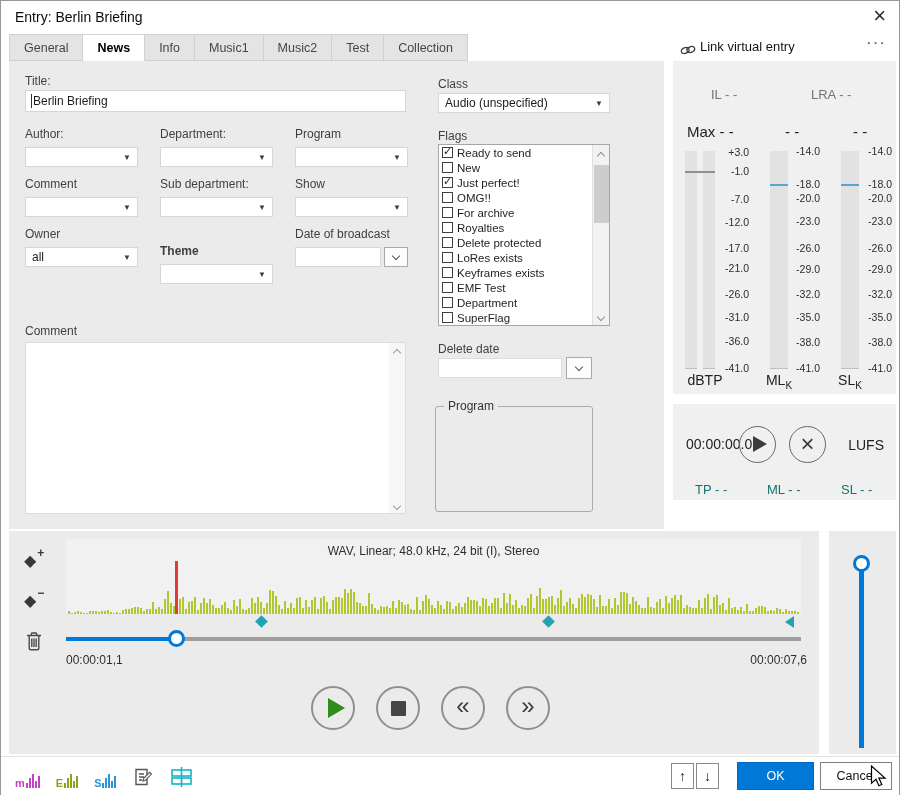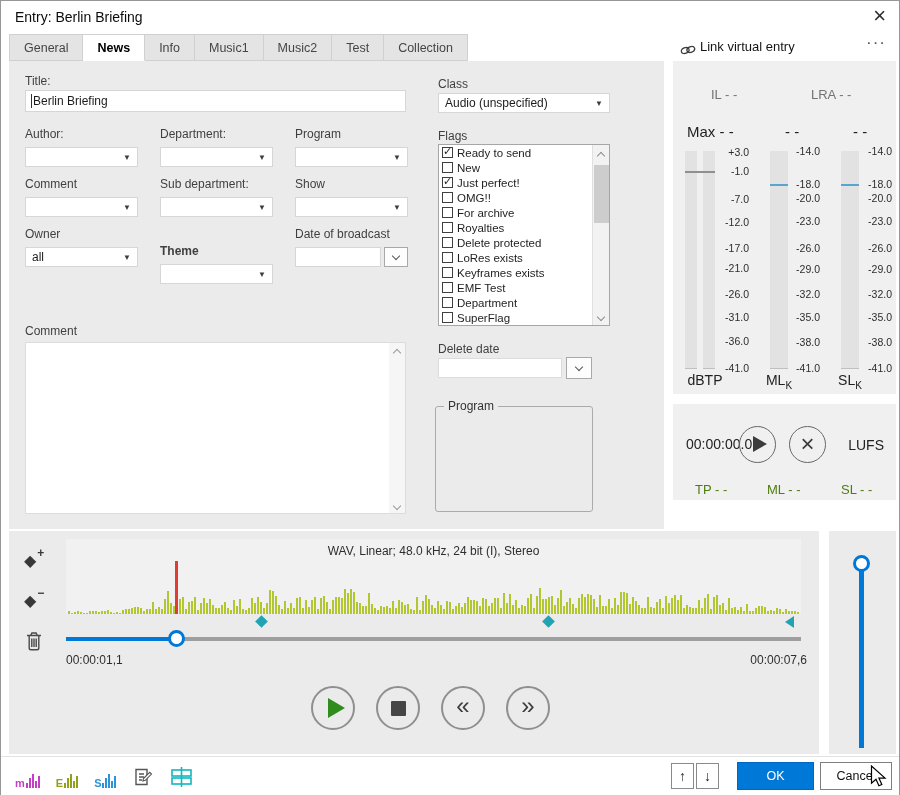--- a/index.html
+++ b/index.html
@@ -82,21 +82,21 @@
 .mname sub{font-size:10px}
 
 
 .lufs-card{position:absolute;left:672px;top:403px;width:223px;height:96px;background:#f0f0f0}
 .timecode{position:absolute;left:13px;top:32px;font-size:14px;color:#222}
 .lufs-btn{position:absolute;top:22px;width:37px;height:37px;border:1.5px solid #676767;border-radius:50%;cursor:pointer}
 #lufsPlay{left:66px}
 #lufsX{left:116px;text-align:center;font-size:24px;color:#3c3c3c;line-height:33px}
 .ptri{position:absolute;left:13px;top:9px;width:0;height:0;border-left:14px solid #3c3c3c;border-top:8px solid transparent;border-bottom:8px solid transparent}
 .lufs-unit{position:absolute;right:12px;top:33px;font-size:14px;color:#222}
-.lstat{position:absolute;top:78px;font-size:13px;color:#4d7c0f}
+.lstat{position:absolute;top:78px;font-size:13px;color:#0f766e}
 
 
 .player{position:absolute;left:8px;top:530px;width:810px;height:223px;background:#ebebeb}
 .tool{position:absolute;left:15px;cursor:pointer}
 .dmd{font-size:16px;color:#383838;position:relative;font-style:normal}
 .dmd sup{position:absolute;top:-6px;right:-8px;font-size:12px;font-weight:bold}
 .wavebox{position:absolute;left:57px;top:8px;width:735px;height:75px;background:#f1f1f1}
 .format{position:absolute;top:5px;width:100%;text-align:center;font-size:12px;color:#2e2e2e}
 #wave{position:absolute;left:2px;right:2px;bottom:0;height:58px;display:flex;align-items:flex-end;overflow:hidden}
 #wave i{display:block;flex:none;width:2px;margin-right:1px;background:var(--wave,#b1c62f)}

